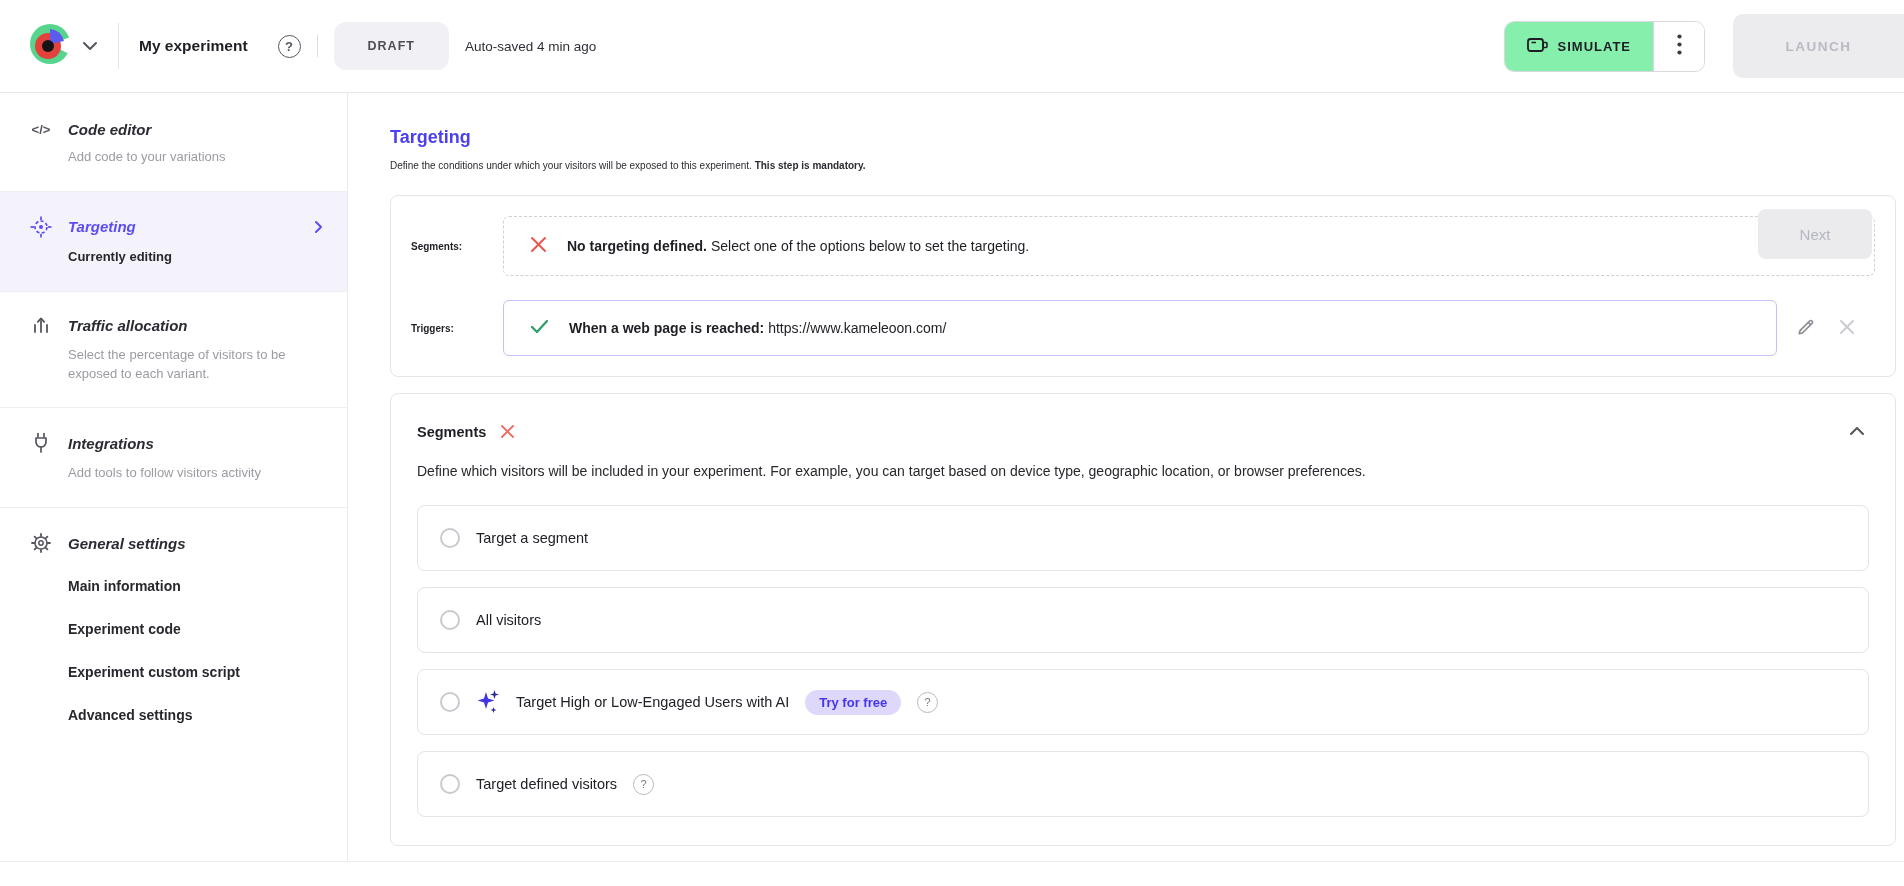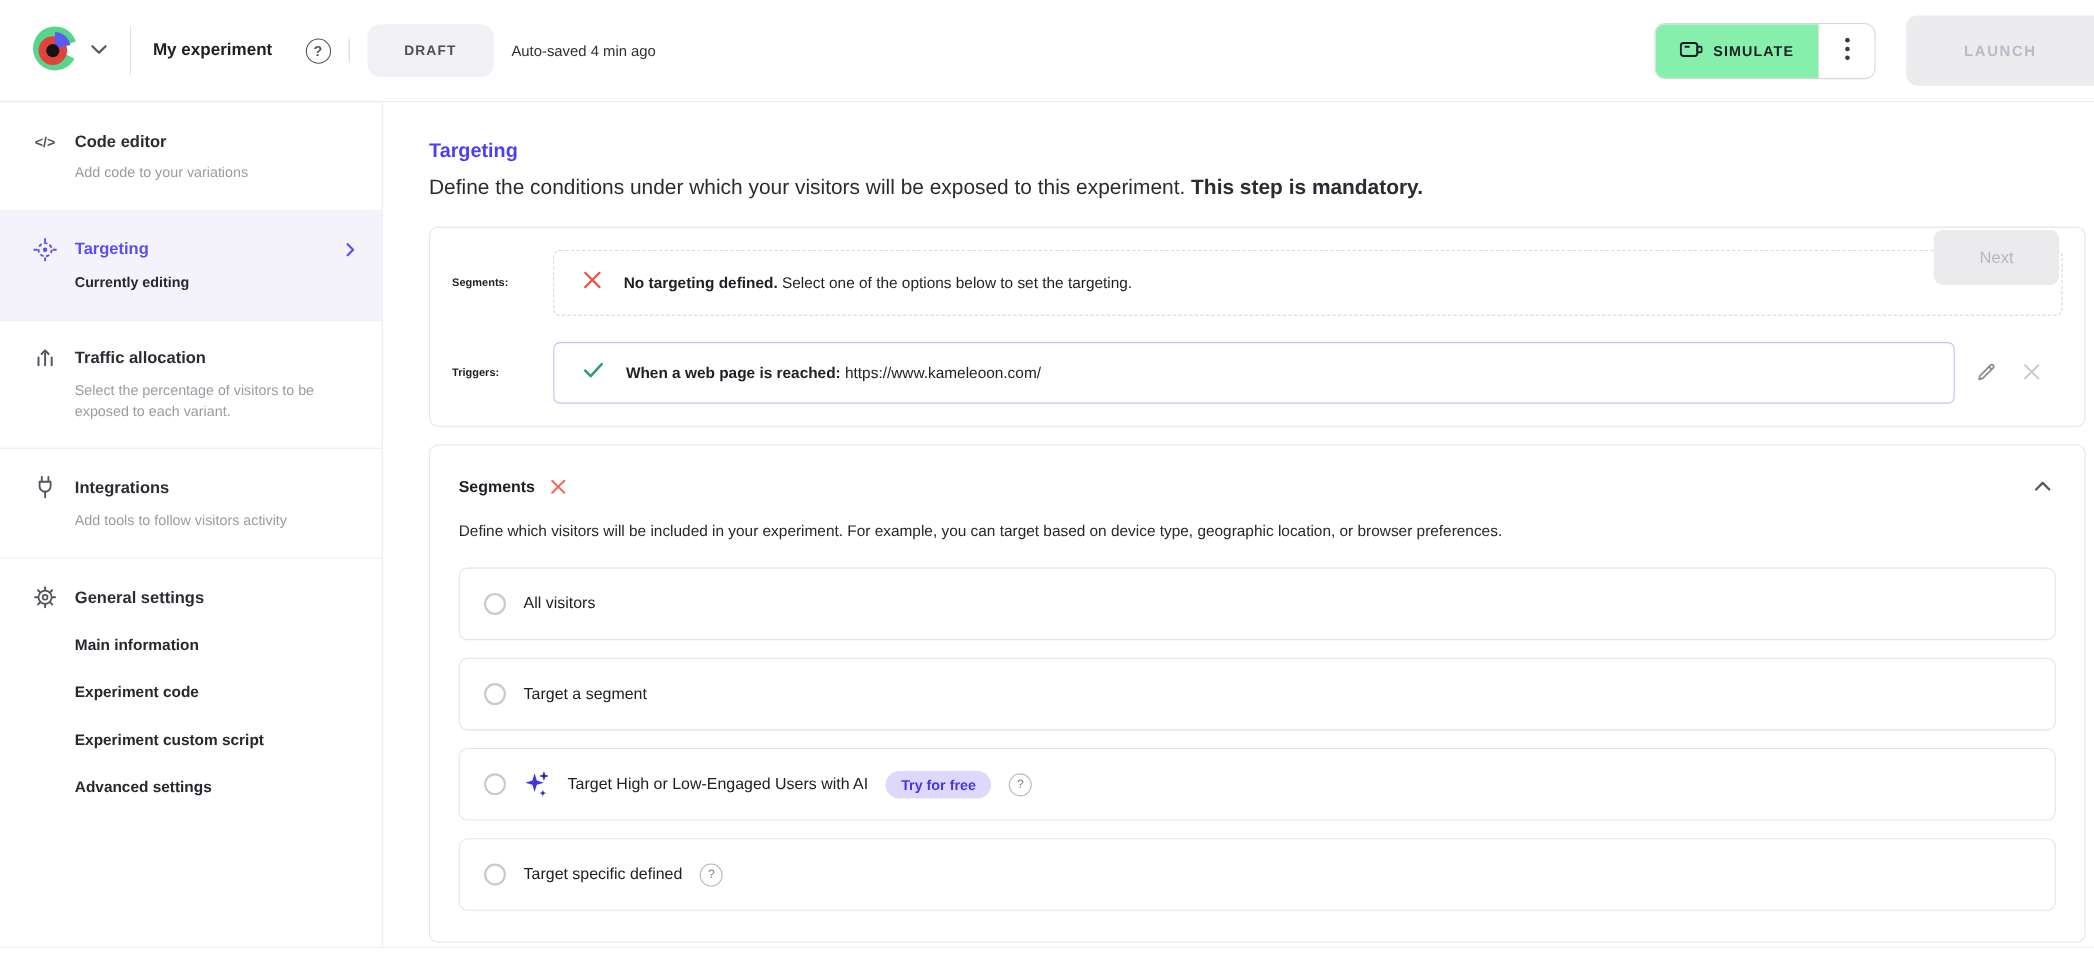--- a/index.html
+++ b/index.html
@@ -24,33 +24,33 @@
 
   
   .app-row { display:flex; height:769px; border-bottom:1px solid #ededf1; }
 
   
   .sidebar { width:348px; border-right:1px solid #e9e9ee; background:#fff; padding-top:4px; flex:none; }
   .nav-item { padding:24px 24px 24px 30px; border-top:1px solid #efeff3; position:relative; cursor:pointer; }
   .nav-item:first-child { border-top:none; }
   .nav-title-row { display:flex; align-items:center; }
   .nav-icon { width:22px; margin-right:16px; display:flex; align-items:center; justify-content:center; color:#55555e; font-weight:bold; font-size:13px; flex:none; }
-  .nav-label { font-size:15px; font-weight:bold; color:#2b2b33; }
+  .nav-label { font-size:15px; font-weight:bold; color:#2b2b33;font-style:italic; }
   .nav-sub { font-size:13px; color:#9b9ba3; line-height:1.45; margin:10px 0 0 38px; max-width:240px; }
   .nav-item.active { background:#f4f3fb; border-top:1px solid #efeff3; }
   .nav-item.active .nav-label { color:#5b4df2; }
   .nav-item.active .nav-sub { color:#26262c; font-weight:bold; }
   .nav-chevron { margin-left:auto; display:flex; }
   .sub-links { padding:0 0 8px 68px; }
   .sub-link { font-size:14px; font-weight:600; color:#27272e; margin-bottom:27px; cursor:pointer; }
 
   
   .main { flex:1; padding:34px 8px 0 42px; position:relative; background:#fff; }
   .main-title { font-size:18px; font-weight:bold; color:#4b3ff0; }
-  .main-desc { font-size:19px; color:#2b2b31; margin-top:12px; }
+  .main-desc { font-size:10px; color:#2b2b31; margin-top:12px; }
   .main-desc b { font-weight:bold; }
   .next-btn { position:absolute; top:116px; right:32px; width:114px; height:50px; background:#ebebee; color:#b5b6bf; font-size:15px; border:none; border-radius:8px; }
 
   .panel { border:1px solid #e5e5ea; border-radius:8px; background:#fff; width:1506px; }
   .panel.summary { margin-top:24px; padding:20px 20px 20px 20px; }
   .sum-row { display:flex; align-items:center; }
   .sum-row + .sum-row { margin-top:24px; }
   .sum-label { width:92px; font-size:10px; font-weight:bold; color:#1e1e24; flex:none; }
   .dashed-box { flex:1; height:60px; border:1.5px dashed #cfcfd6; border-radius:6px; display:flex; align-items:center; padding-left:26px; gap:20px; }
   .trigger-box { flex:1; height:56px; border:1.5px solid #c5c0f5; border-radius:6px; display:flex; align-items:center; padding-left:26px; gap:20px; background:#fff; }
@@ -298,45 +298,45 @@
                 </svg>
             </span>
           </button>
         </div>
         <div class="seg-desc">Define which visitors will be included in your experiment. For example, you can target based on device type, geographic location, or browser preferences.</div>
 
         <div class="options">
 
           <div class="option-card">
             <span class="radio"></span>
-            <span class="opt-label">All visitors</span>
+            <span class="opt-label">Target a segment</span>
           </div>
 
           <div class="option-card">
             <span class="radio"></span>
-            <span class="opt-label">Target a segment</span>
+            <span class="opt-label">All visitors</span>
           </div>
 
           <div class="option-card">
             <span class="radio"></span>
             <span style="display:flex;">
               <svg width="24" height="26" viewBox="0 0 24 26">
                 <path d="M10 3 L12 9.5 L18.5 11.5 L12 13.5 L10 20 L8 13.5 L1.5 11.5 L8 9.5 Z" fill="#4334e0"></path>
                 <path d="M18.5 1 L19.6 4.4 L23 5.5 L19.6 6.6 L18.5 10 L17.4 6.6 L14 5.5 L17.4 4.4 Z" fill="#2b2b9e"></path>
                 <path d="M17.5 18 L18.3 20.2 L20.5 21 L18.3 21.8 L17.5 24 L16.7 21.8 L14.5 21 L16.7 20.2 Z" fill="#2b2b9e"></path>
               </svg>
             </span>
             <span class="opt-label">Target High or Low-Engaged Users with AI</span>
             <span class="pill">Try for free</span>
             <span class="mini-help">?</span>
           </div>
 
           <div class="option-card">
             <span class="radio"></span>
-            <span class="opt-label">Target specific defined</span>
+            <span class="opt-label">Target defined visitors</span>
             <span class="mini-help">?</span>
           </div>
 
         </div>
       </div>
     </div>
   </div>
 </div>
 
 </body></html>

